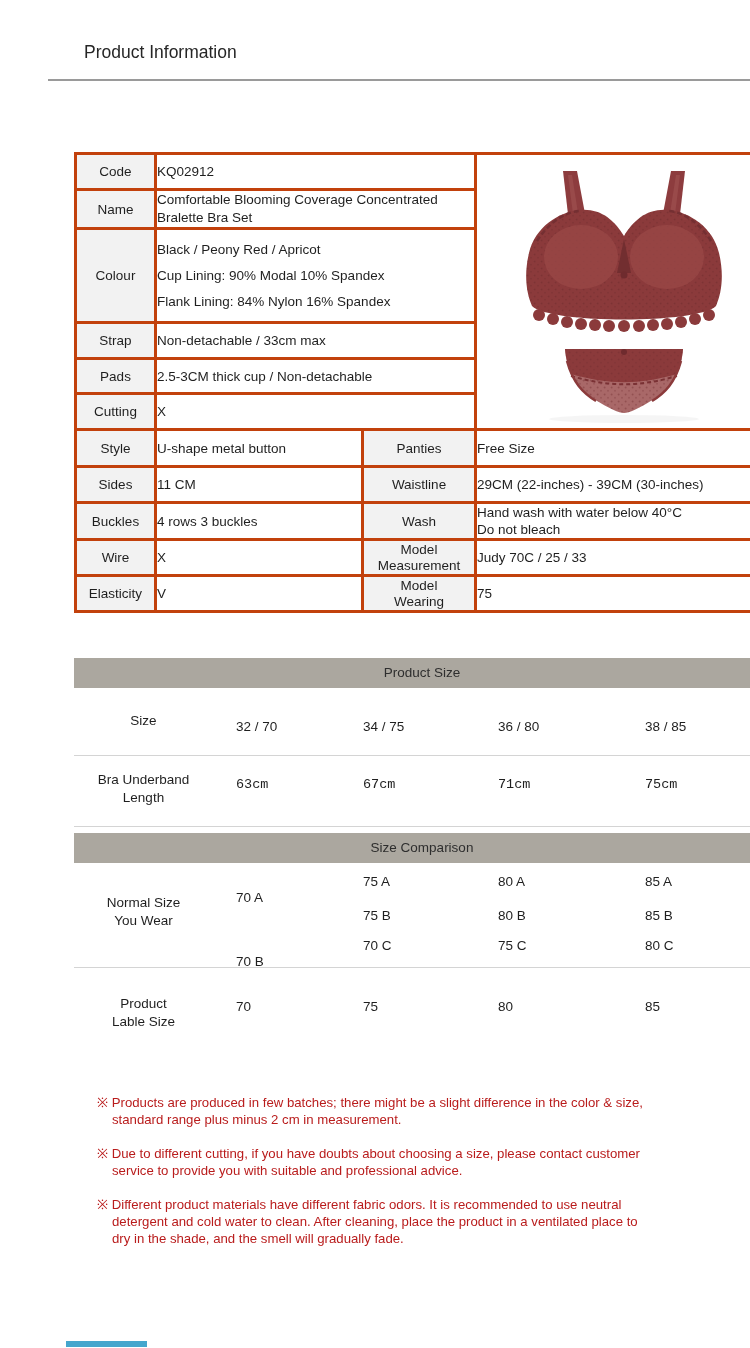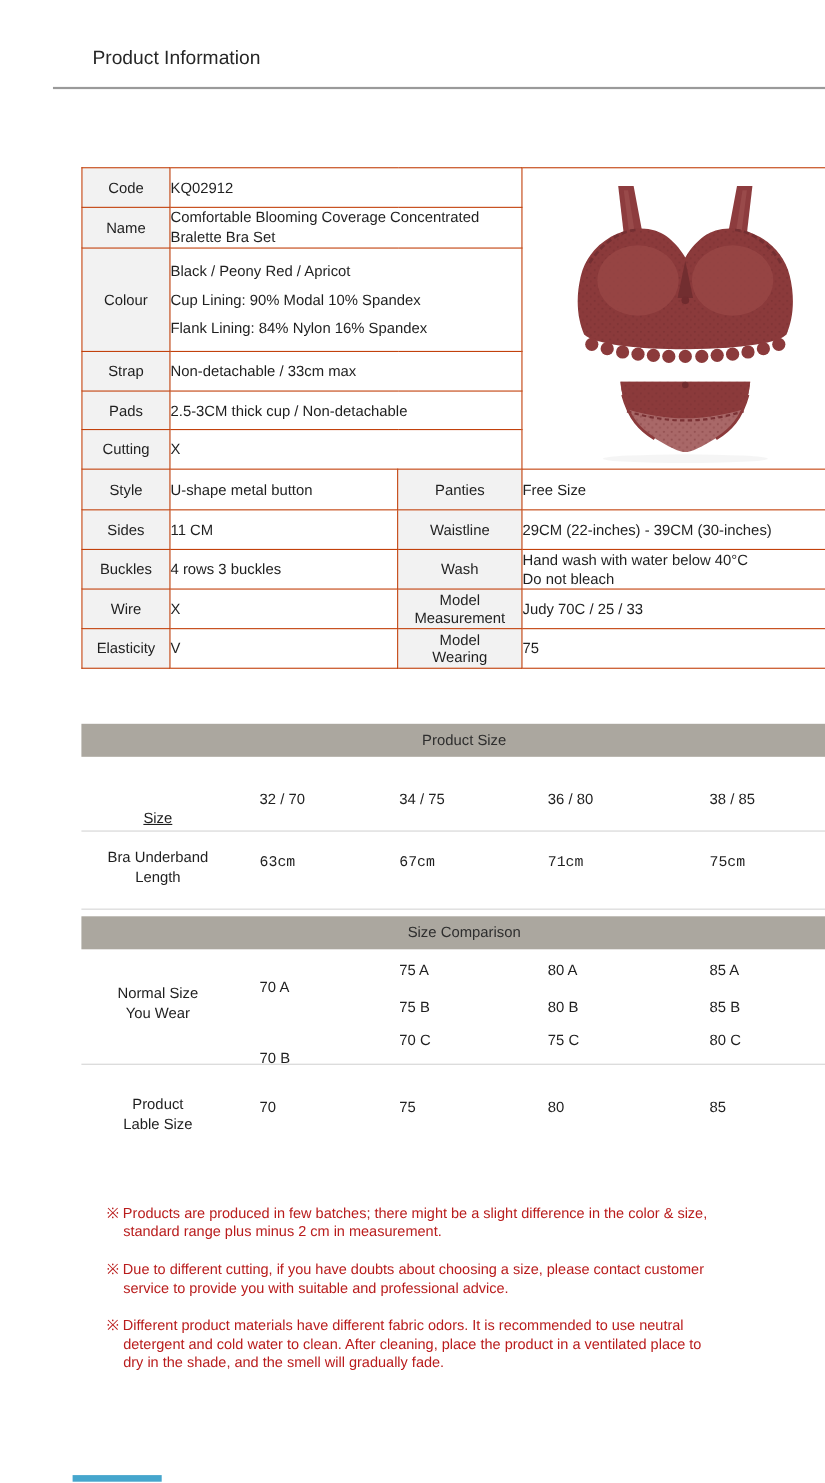--- a/index.html
+++ b/index.html
@@ -6,21 +6,21 @@
   .page{position:relative;width:750px;height:1348px;background:#fff;overflow:hidden;
         font-family:"Liberation Sans",sans-serif;color:#1f1f1f;margin-left:48px;}
 
   
   .hdr-title{position:absolute;left:36px;top:42px;font-size:17.5px;color:#262626;}
   .hdr-chevron{position:absolute;right:16px;top:53px;width:18px;height:13px;cursor:pointer;}
   .hdr-line{position:absolute;left:0;top:79px;width:750px;height:2px;background:#9a9a9a;}
 
   
   table.spec{position:absolute;left:26px;top:152px;width:696px;border-collapse:collapse;table-layout:fixed;}
-  table.spec td{border:1px solid #c2410c;font-size:13.5px;vertical-align:middle;padding:0;color:#1f1f1f;}
+  table.spec td{border:3px solid #c2410c;font-size:13.5px;vertical-align:middle;padding:0;color:#1f1f1f;}
   td.lbl{background:#f2f2f2;text-align:center;color:#2c2c2c;font-size:13px;}
   td.val{padding-left:15px;}
   .ml{white-space:pre-line;}
   .name-cell{line-height:18px;font-size:13px;}
   .colour-cell{line-height:26px;}
   .wash-cell{font-size:12.8px;line-height:17px;}
   .lbl-ml{line-height:16px;}
   td.imgcell{padding:0;text-align:center;vertical-align:middle;background:#fff;}
 
   
@@ -30,21 +30,21 @@
   .bar-cmp{top:833px;}
   .rule{position:absolute;left:26px;width:696px;height:1px;background:#d4d4d4;}
   .r1{top:755px;} .r2{top:826px;} .r3{top:967px;}
 
   
   .cell-lab{position:absolute;left:26px;width:139px;text-align:center;font-size:13.5px;
             line-height:17.5px;white-space:pre-line;color:#1f1f1f;}
   .ci{position:absolute;font-size:13.5px;color:#1f1f1f;white-space:nowrap;}
   .cL1{left:188px;} .cL2{left:315px;} .cL3{left:450px;} .cL4{left:597px;}
   .rowSize{top:719px;} .rowUB{top:777px;font-family:Liberation Mono, monospace;}
-  .labSize{top:735px;text-decoration:underline;} .labUB{top:771px;}
+  .labSize{top:712px;} .labUB{top:771px;}
   .cmp-t1{top:874px;} .cmp-t2{top:908px;} .cmp-t3{top:938px;}
   .cmp-s1{top:890px;} .cmp-s2{top:954px;}
   .labNorm{top:894px;} .labProd{top:995px;} .rowProd{top:999px;}
 
   
   .notes{position:absolute;left:49px;top:1094px;width:620px;}
   .notes p{margin:0 0 17px 0;font-size:13.2px;line-height:17px;color:#b91c1c;
            white-space:pre-line;padding-left:15px;text-indent:-15px;}
 
   .accent-bottom{position:absolute;left:18px;top:1341px;width:81px;height:6px;background:#45a6cd;}

